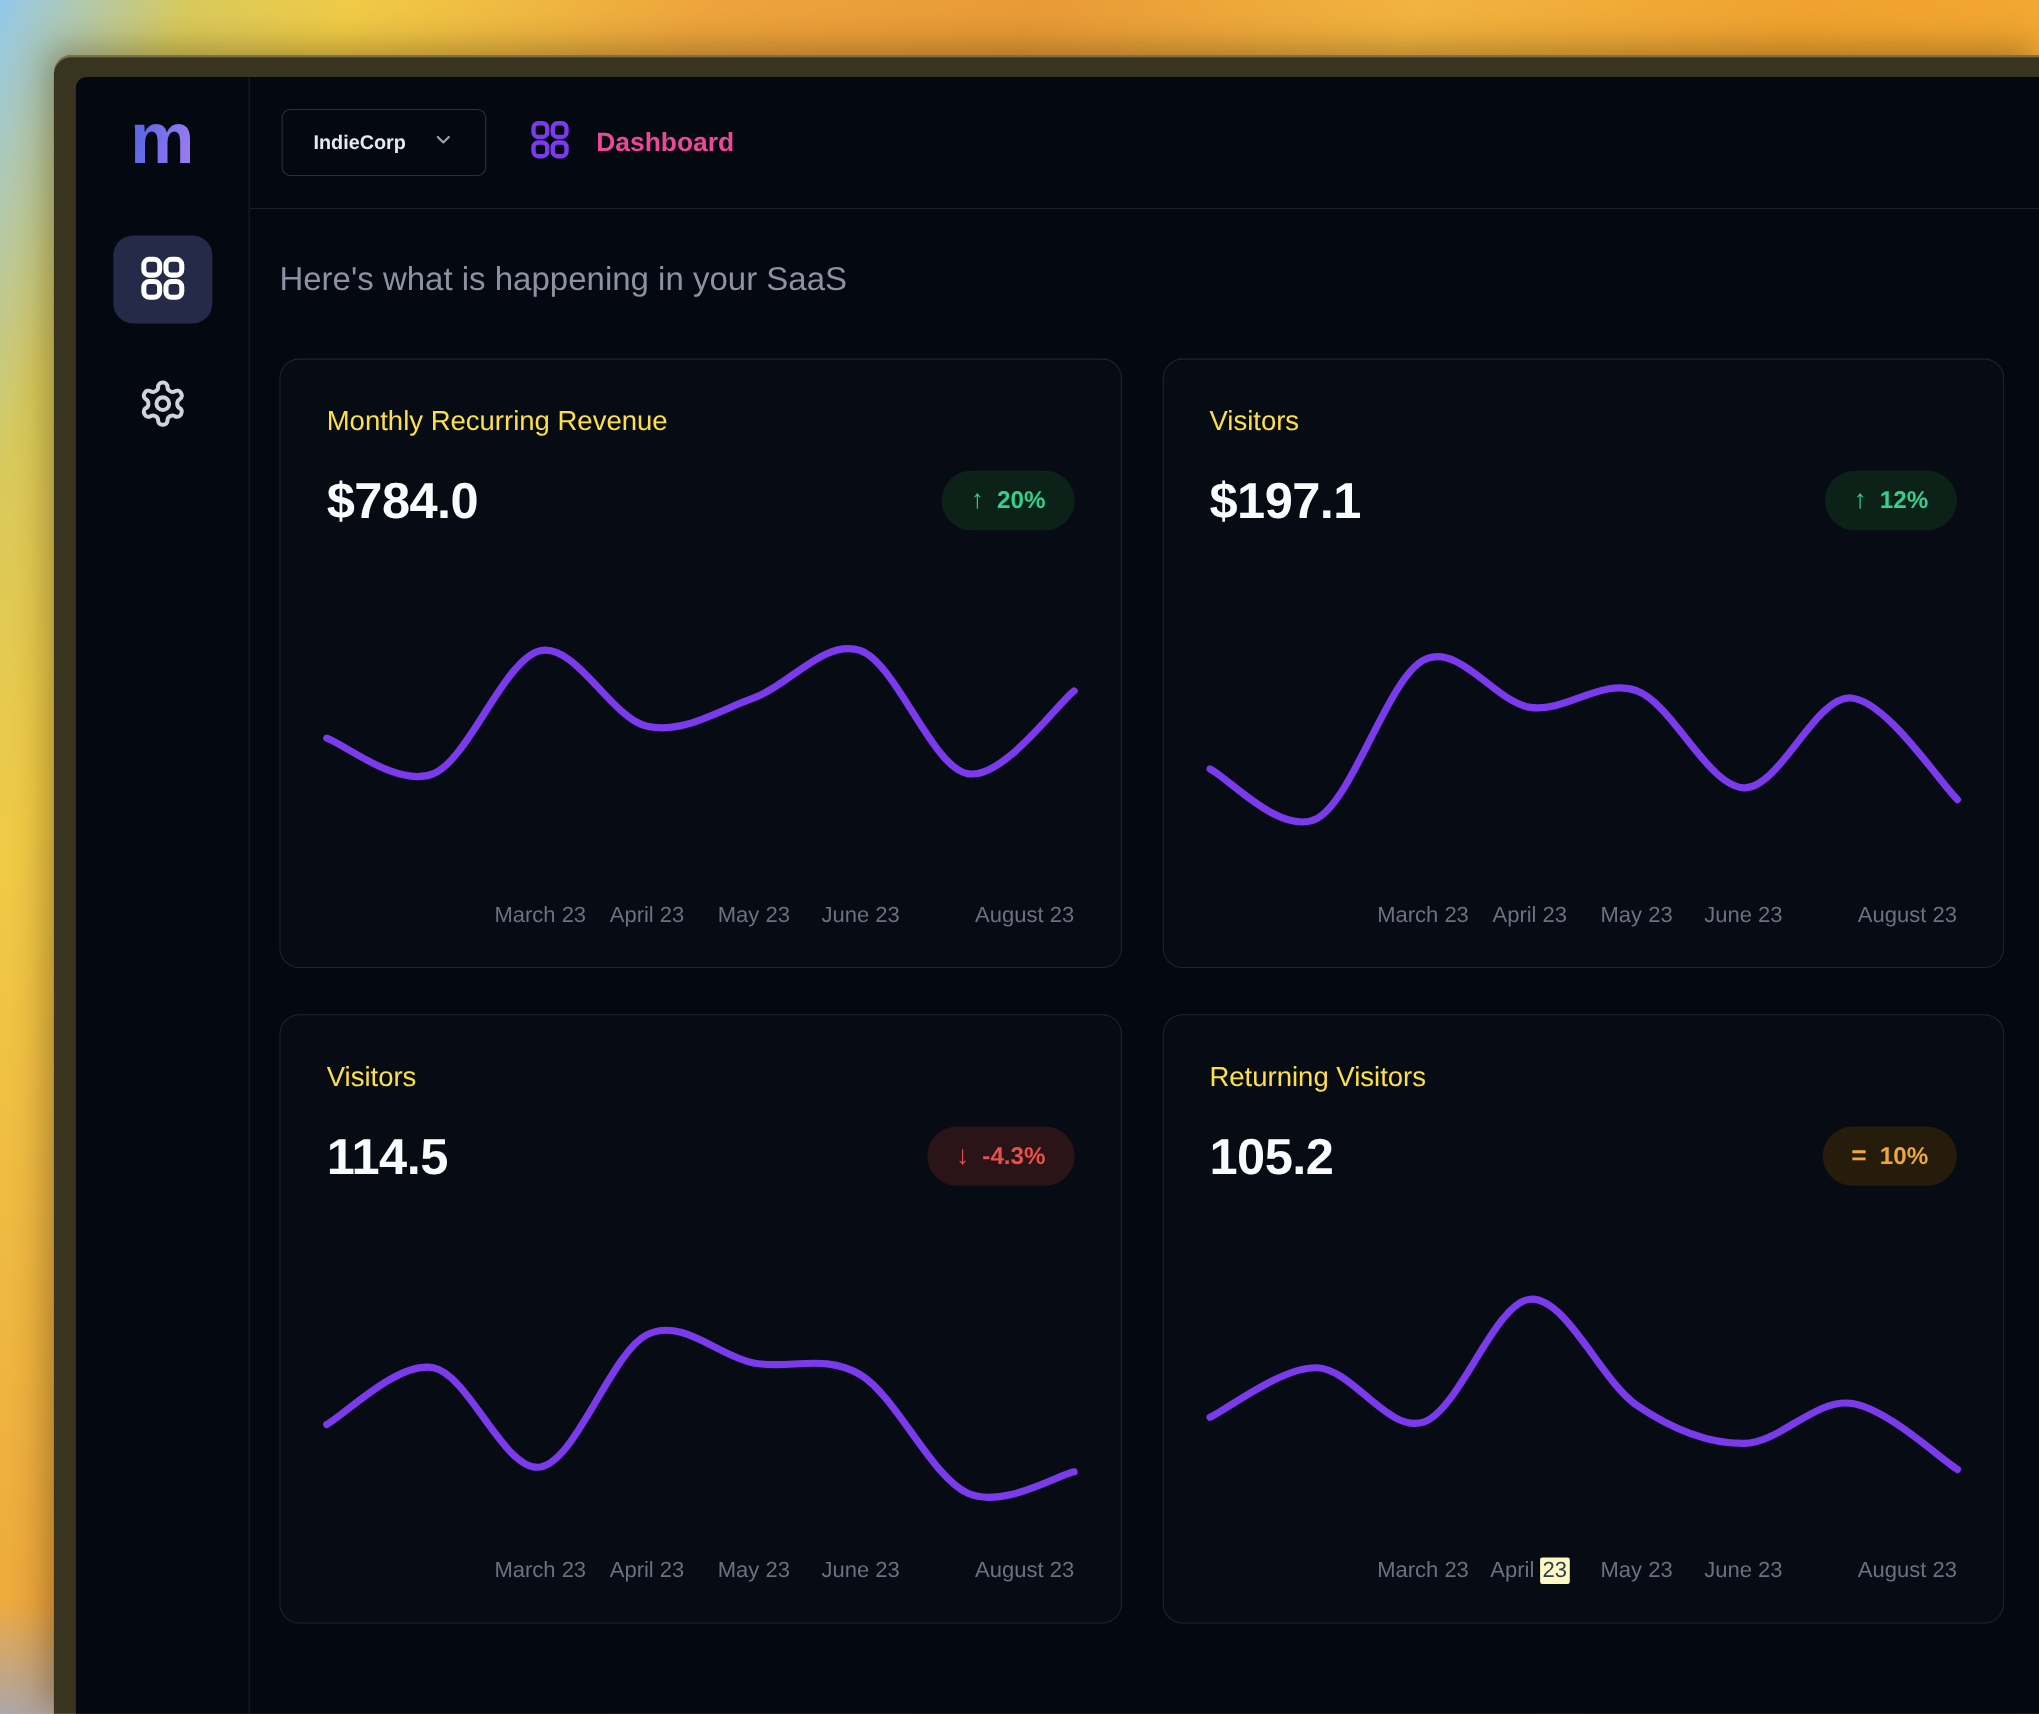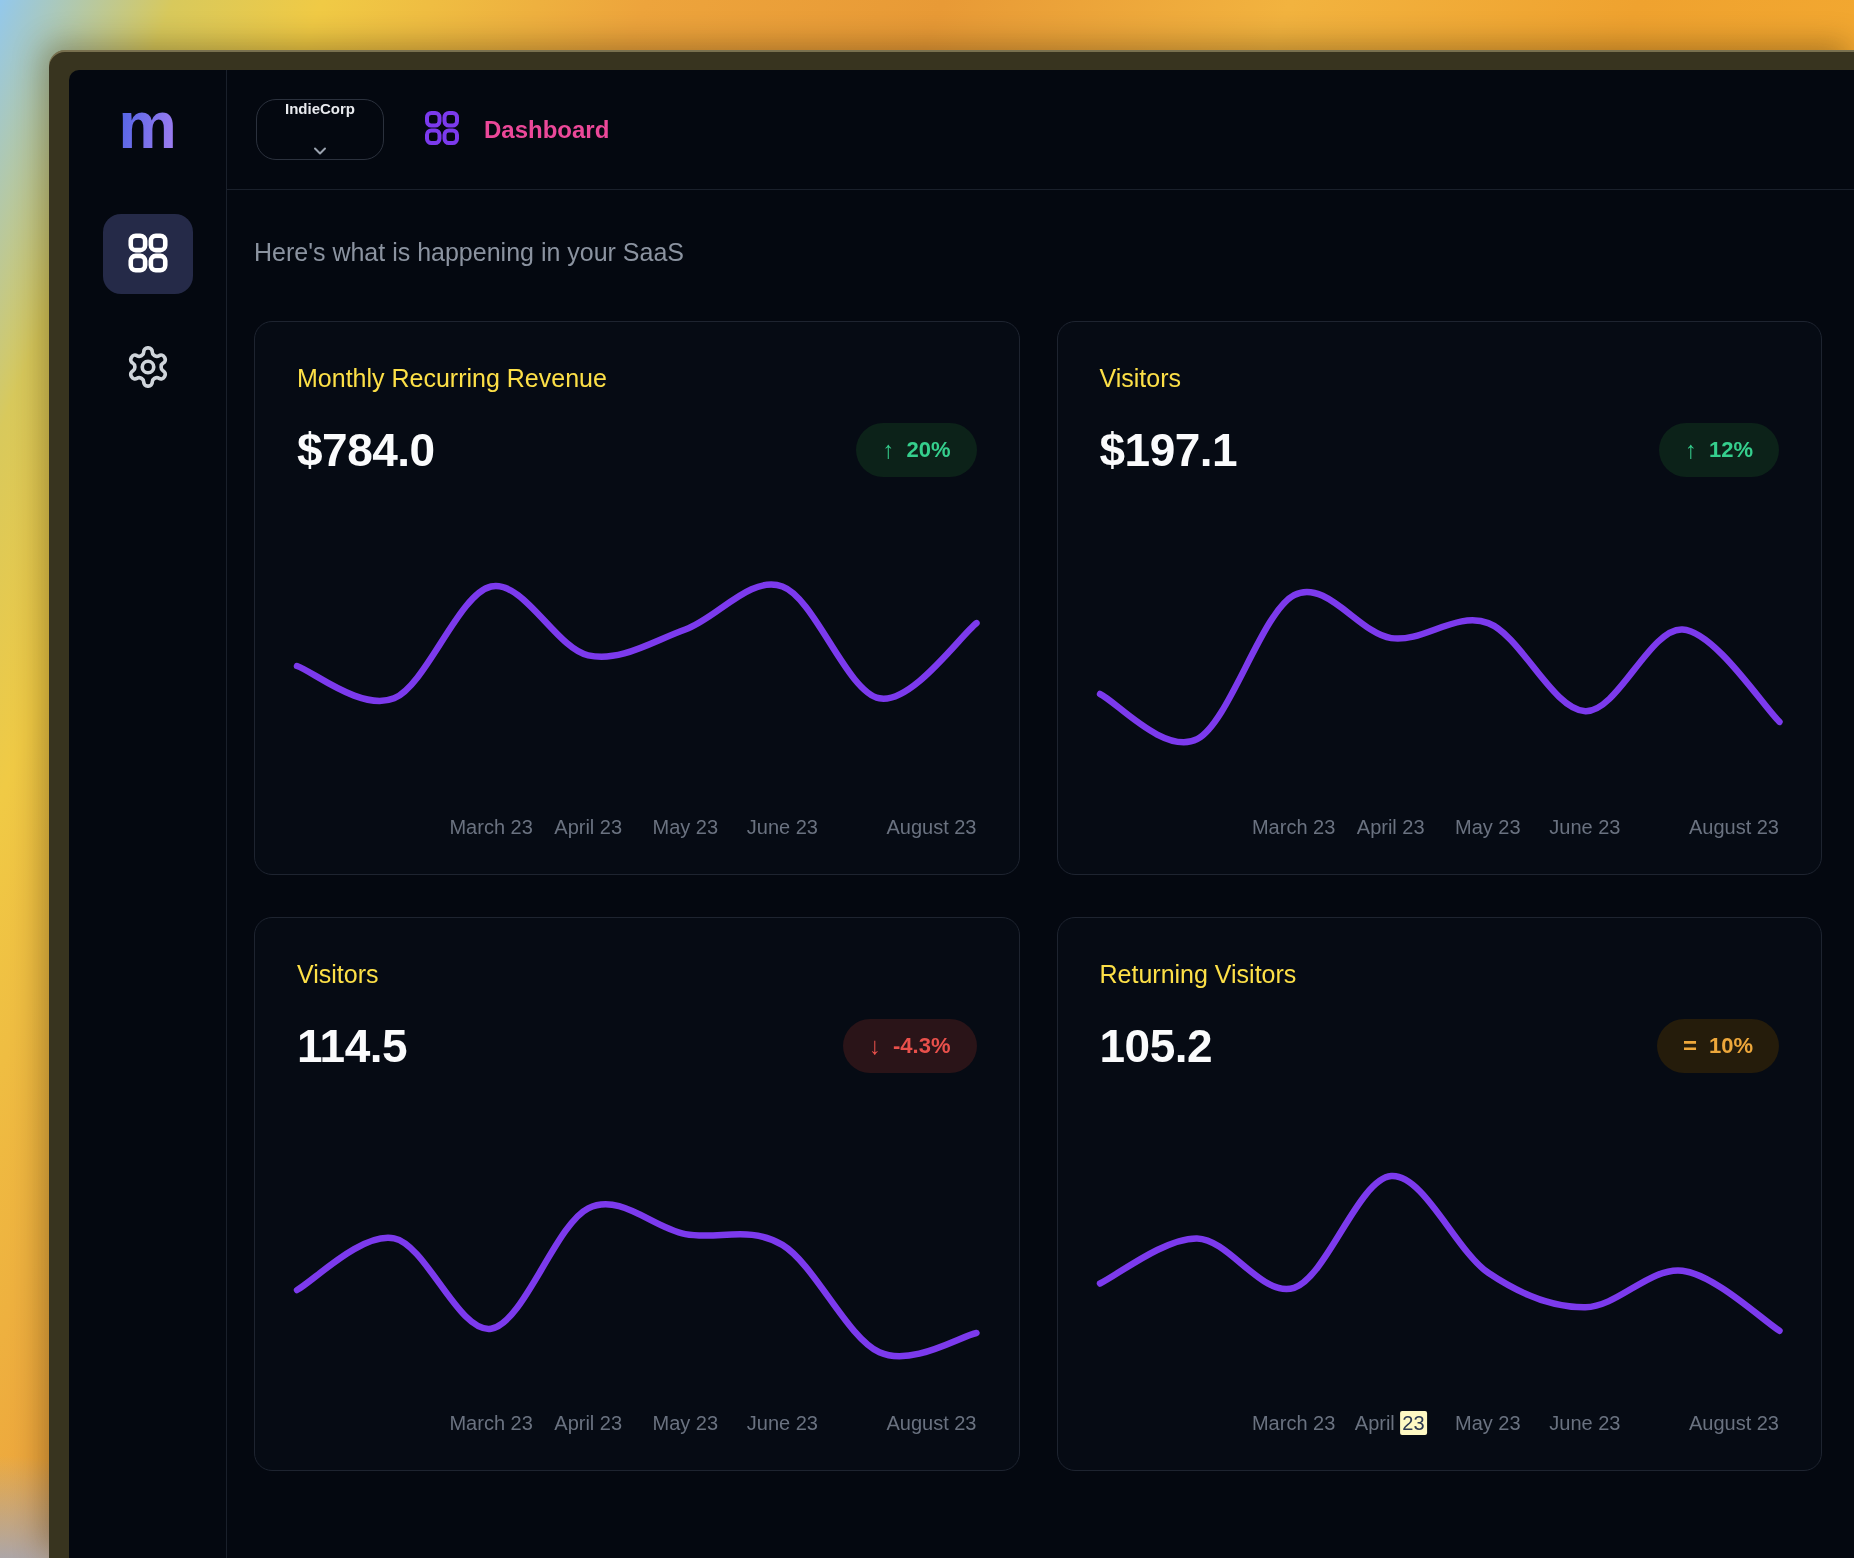--- a/index.html
+++ b/index.html
@@ -35,32 +35,32 @@
   .nav-item {
     width:90px; height:80px; border-radius:18px; display:flex; align-items:center; justify-content:center;
     color:#cfd4da; cursor:pointer; background:transparent; border:none;
   }
   .nav-item.active { background:#252a48; color:#ffffff; }
   .nav-item svg { width:46px; height:46px; }
   
   .main { flex:1; display:flex; flex-direction:column; min-width:0; }
   .topbar { height:120px; flex:0 0 120px; border-bottom:1px solid #1a202b; display:flex; align-items:center; padding-left:29px; }
   .org-btn {
-    height:61px; padding:0 28px; border-radius:20px; border:1.5px solid #2b313d; background:transparent;
-    display:inline-flex; align-items:center; gap:24px; color:#e8eaee; font-size:15px; font-weight:600;
-    font-family:inherit; cursor:pointer;flex-direction:column;
+    height:61px; padding:0 28px; border-radius:8px; border:1.5px solid #2b313d; background:transparent;
+    display:inline-flex; align-items:center; gap:24px; color:#e8eaee; font-size:18px; font-weight:600;
+    font-family:inherit; cursor:pointer;
   }
   .org-btn svg { width:20px; height:20px; color:#9aa2ae; }
   .crumb { margin-left:38px; display:flex; align-items:center; gap:22px; }
   .crumb svg { width:40px; height:40px; color:#7c3aed; }
   .crumb-label { font-size:24px; font-weight:700; color:#ec4899; }
   
   .content { padding:36px 32px 0 27px; flex:1; }
   .welcome-title { font-size:33px; font-weight:600; color:#f2f4f7; letter-spacing:-.2px; }
-  .welcome-sub { margin-top:12px; font-size:25px; font-weight:400; color:#8b93a0; }
+  .welcome-sub { margin-top:12px; font-size:30px; font-weight:400; color:#8b93a0; }
   .grid { margin-top:54px; display:grid; grid-template-columns:1fr 1fr; column-gap:37px; row-gap:42px; }
   .card {
     height:554px; border:1px solid #1e2430; border-radius:18px; background:#060b14;
     padding:42px 42px 34px; display:flex; flex-direction:column;
   }
   .card-title { font-size:25px; color:#fde047; font-weight:400; }
   .value-row { margin-top:30px; display:flex; align-items:center; justify-content:space-between;gap:16px; }
   .value { font-size:46px; font-weight:700; color:#fafbfc; letter-spacing:-.5px; }
   .badge {
     display:inline-flex; align-items:center; gap:12px; padding:14px 26px; border-radius:9999px;

